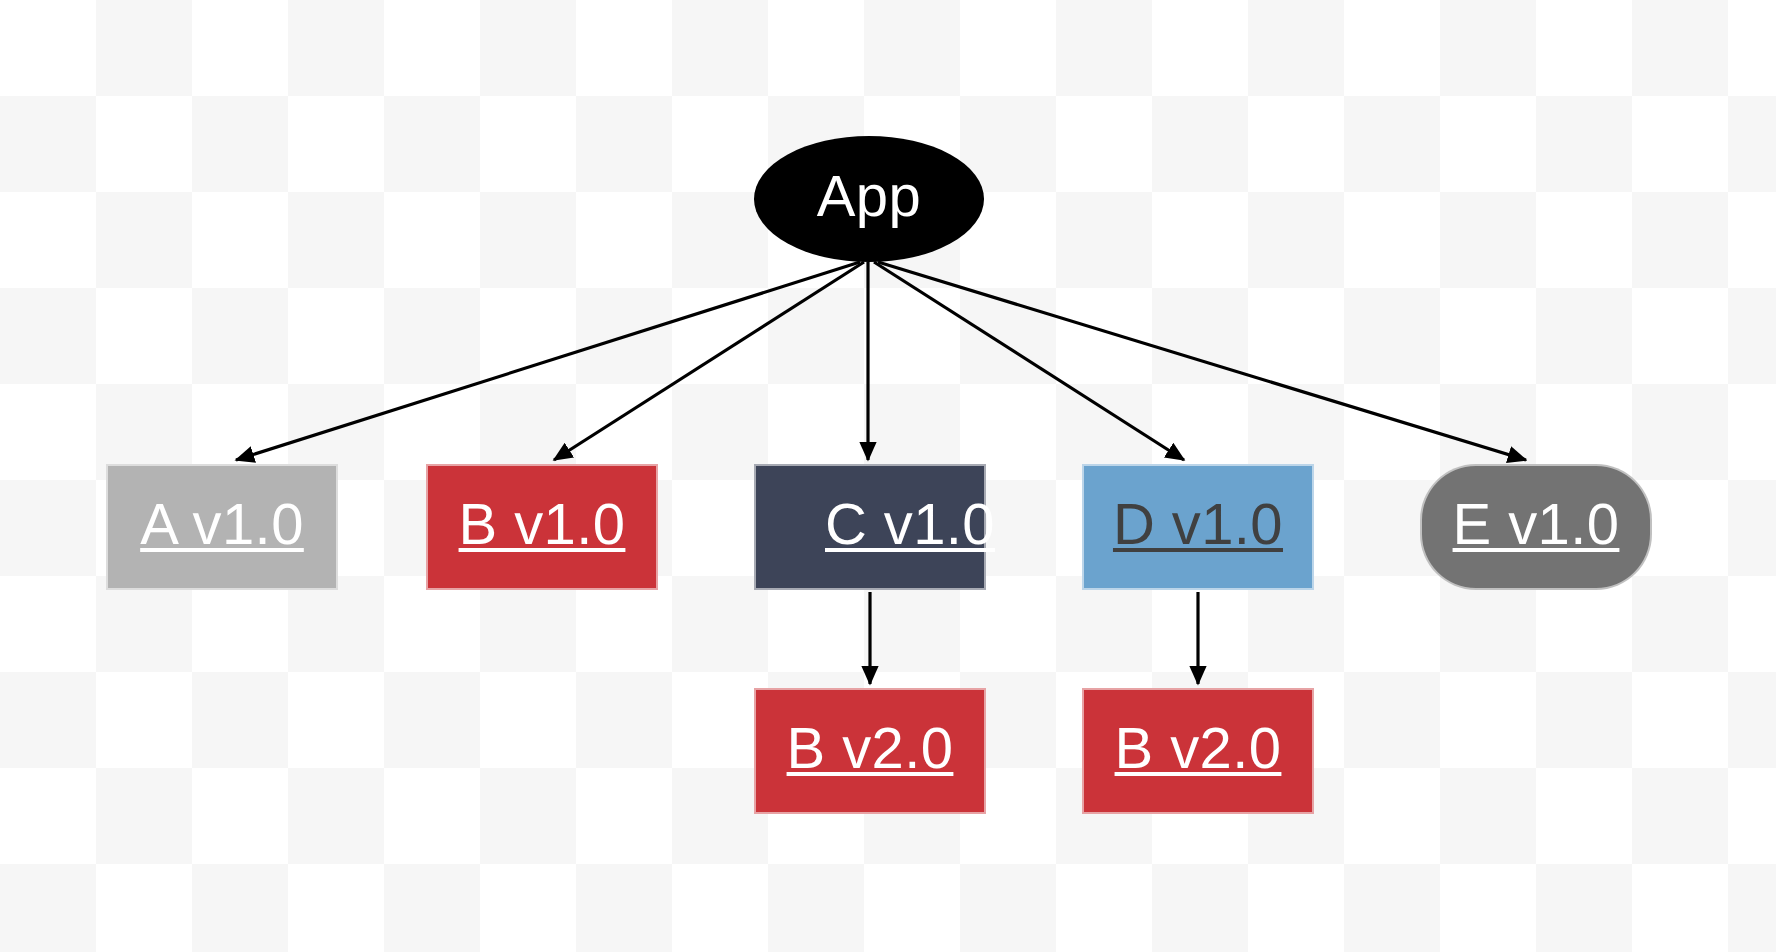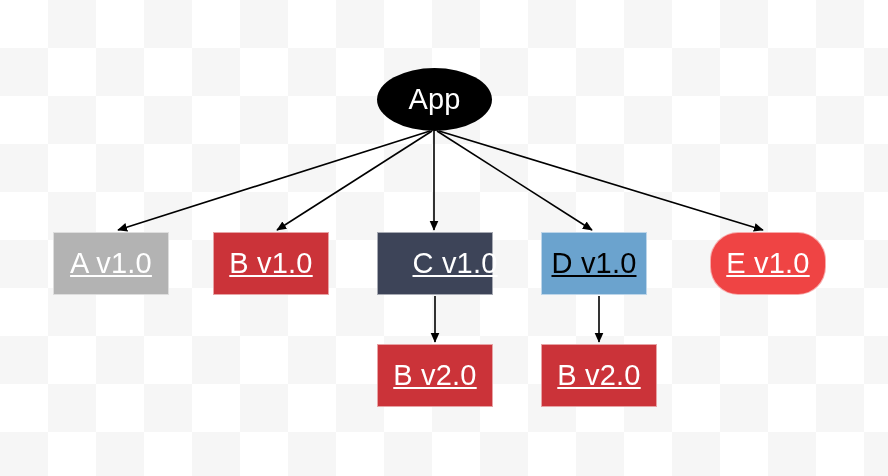--- a/index.html
+++ b/index.html
@@ -86,24 +86,24 @@
       </div>
       <div class="node node-box" style="left: 53px; top: 232px; width: 116px; height: 63px; background: rgb(179, 179, 179); color: rgb(255, 255, 255);">
         <span>A v1.0</span>
       </div>
       <div class="node node-box" style="left: 213px; top: 232px; width: 116px; height: 63px; background: rgb(203, 51, 57); color: rgb(255, 255, 255);">
         <span>B v1.0</span>
       </div>
       <div class="node node-box" style="left: 377px; top: 232px; width: 116px; height: 63px; background: rgb(61, 68, 88); color: rgb(255, 255, 255); padding-left: 40px;">
         <span>C v1.0</span>
       </div>
-      <div class="node node-box" style="left: 541px; top: 232px; width: 106px; height: 63px; background: rgb(107, 163, 206); color: #000000;">
+      <div class="node node-box" style="left: 541px; top: 232px; width: 116px; height: 63px; background: rgb(107, 163, 206); color: #404040;">
         <span>D v1.0</span>
       </div>
-      <div class="node node-box" style="left: 710px; top: 232px; width: 116px; height: 63px; background: #ef4444; color: rgb(255, 255, 255); border-radius: 28px;">
+      <div class="node node-box" style="left: 710px; top: 232px; width: 116px; height: 63px; background: #737373; color: rgb(255, 255, 255); border-radius: 28px;">
         <span>E v1.0</span>
       </div>
       <div class="node node-box" style="left: 377px; top: 344px; width: 116px; height: 63px; background: rgb(203, 51, 57); color: rgb(255, 255, 255);">
         <span>B v2.0</span>
       </div>
       <div class="node node-box" style="left: 541px; top: 344px; width: 116px; height: 63px; background: rgb(203, 51, 57); color: rgb(255, 255, 255);">
         <span>B v2.0</span>
       </div>
     </div>
 

